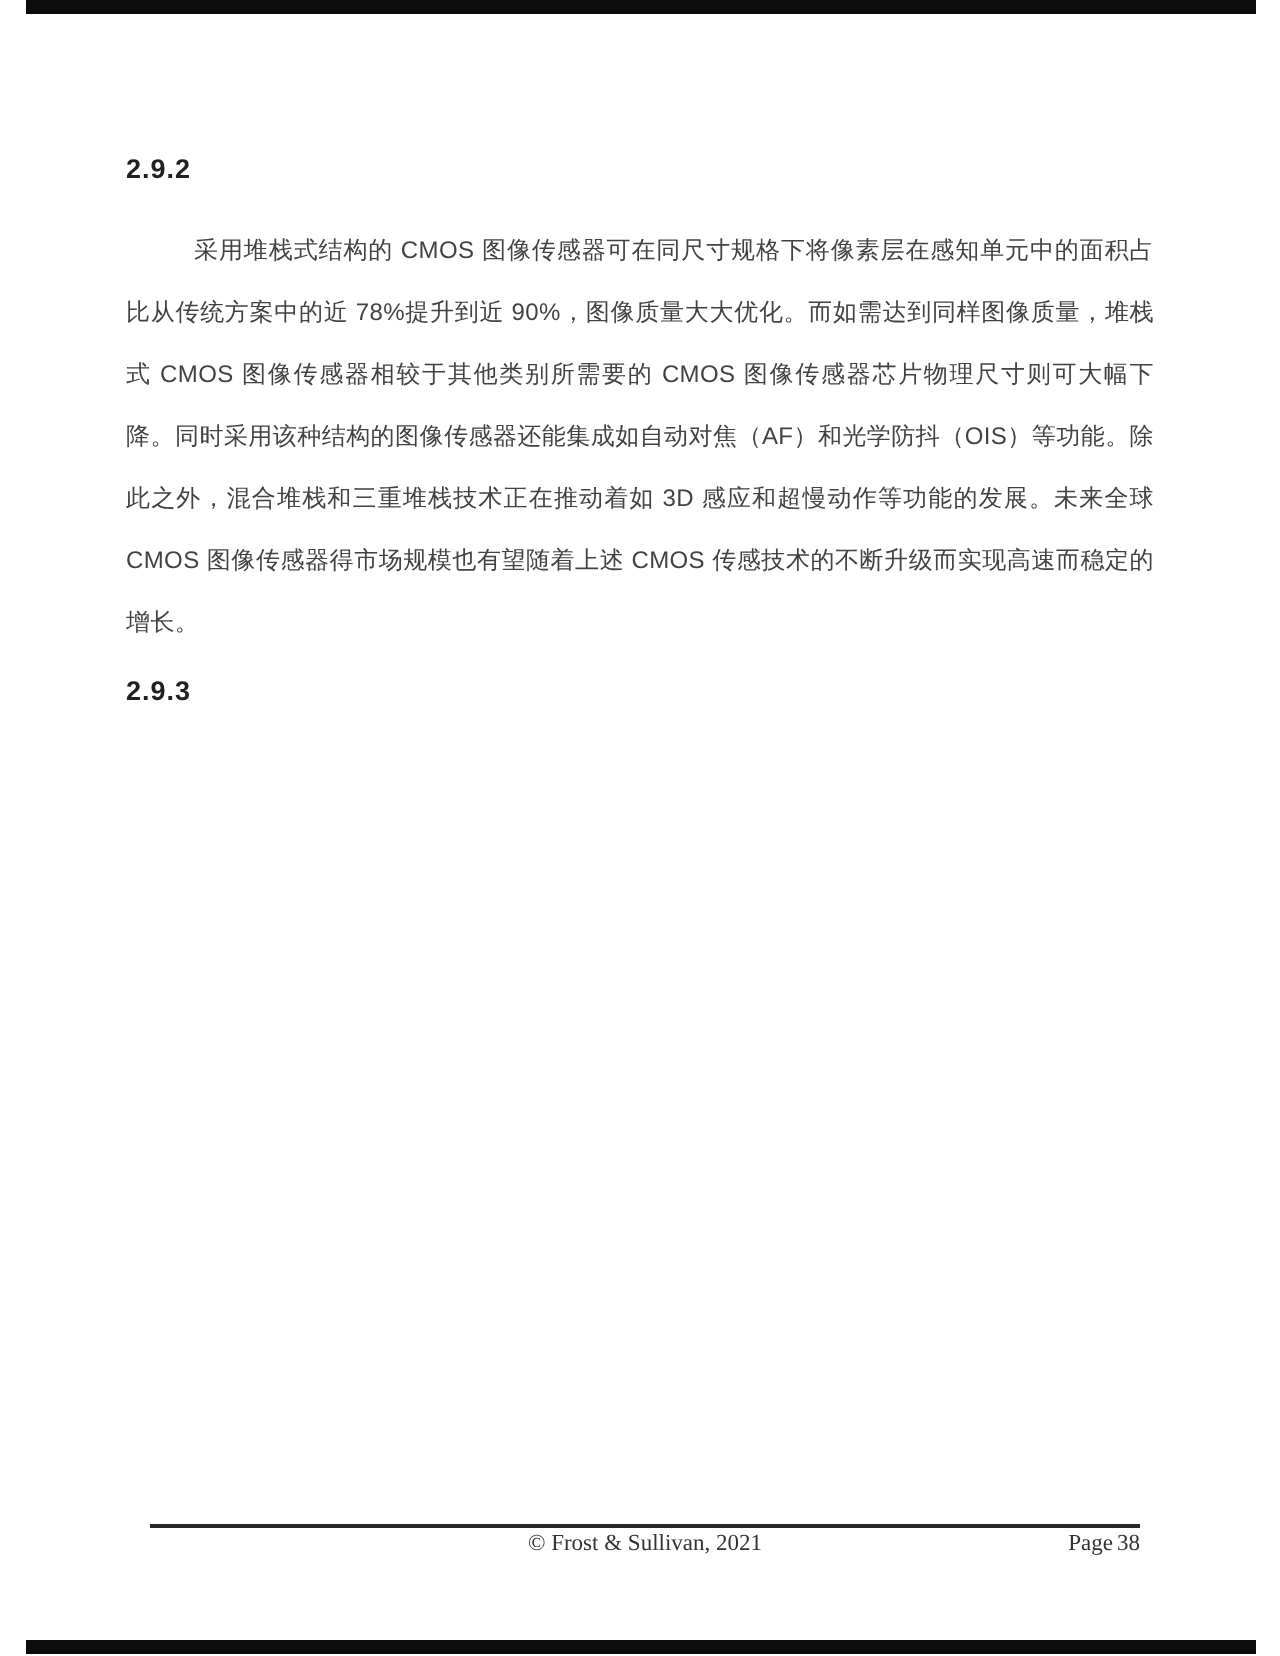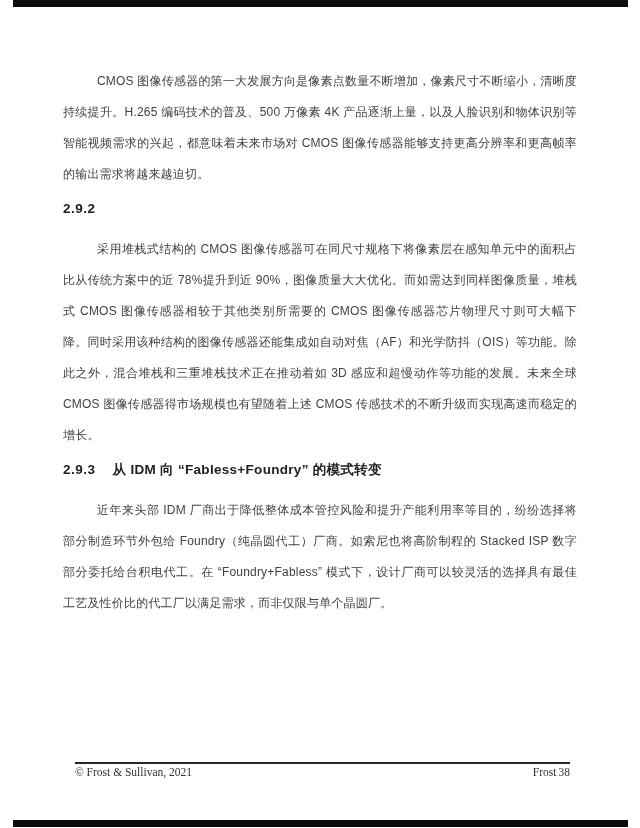--- a/index.html
+++ b/index.html
@@ -69,54 +69,51 @@
     right: 70px;
     top: 766px;
     height: 22px;
     font-family: "Liberation Serif", serif;
     font-size: 11.5px;
     color: #333333;
   }
   .copyright {
     position: absolute;
     left: 0; right: 0;
-    text-align: left;
+    text-align: center;
   }
   .pagenum { position: absolute; right: 0; }
   .pagenum .pn-number { display: inline-block; margin-left: 2px; }
 </style>
 </head>
 <body>
 
 <div class="page">
 
   <div class="edge-bar top"></div>
 
   <div class="content">
 
-    <p class="para">CMOS 图像传感器的第一大发展方向是像素点数量不断增加，像素尺寸不断缩小，清晰度持续提升。H.265 编码技术的普及、500 万像素 4K 产品逐渐上量，以及人脸识别和物体识别等智能视频需求的兴起，都意味着未来市场对 CMOS 图像传感器能够支持更高分辨率和更高帧率的输出需求将越来越迫切。</p>
 
 
     <h2 class="heading">
       <span class="num">2.9.2</span>
     </h2>
 
     <p class="para">采用堆栈式结构的 CMOS 图像传感器可在同尺寸规格下将像素层在感知单元中的面积占比从传统方案中的近 78%提升到近 90%，图像质量大大优化。而如需达到同样图像质量，堆栈式 CMOS 图像传感器相较于其他类别所需要的 CMOS 图像传感器芯片物理尺寸则可大幅下降。同时采用该种结构的图像传感器还能集成如自动对焦（AF）和光学防抖（OIS）等功能。除此之外，混合堆栈和三重堆栈技术正在推动着如 3D 感应和超慢动作等功能的发展。未来全球 CMOS 图像传感器得市场规模也有望随着上述 CMOS 传感技术的不断升级而实现高速而稳定的增长。</p>
 
     <h2 class="heading">
       <span class="num">2.9.3</span>
-      <span class="ttl">从 IDM 向 “Fabless+Foundry” 的模式转变</span>
     </h2>
 
-    <p class="para">近年来头部 IDM 厂商出于降低整体成本管控风险和提升产能利用率等目的，纷纷选择将部分制造环节外包给 Foundry（纯晶圆代工）厂商。如索尼也将高阶制程的 Stacked ISP 数字部分委托给台积电代工。在 “Foundry+Fabless” 模式下，设计厂商可以较灵活的选择具有最佳工艺及性价比的代工厂以满足需求，而非仅限与单个晶圆厂。</p>
 
   </div>
 
   <div class="footer-rule"></div>
 
   <div class="footer-row">
     <span class="copyright">© Frost &amp; Sullivan, 2021</span>
-    <span class="pagenum"><span>Frost</span><span class="pn-number">38</span></span>
+    <span class="pagenum"><span>Page</span><span class="pn-number">38</span></span>
   </div>
 
   <div class="edge-bar bottom"></div>
 
 </div>
 
 </body></html>

